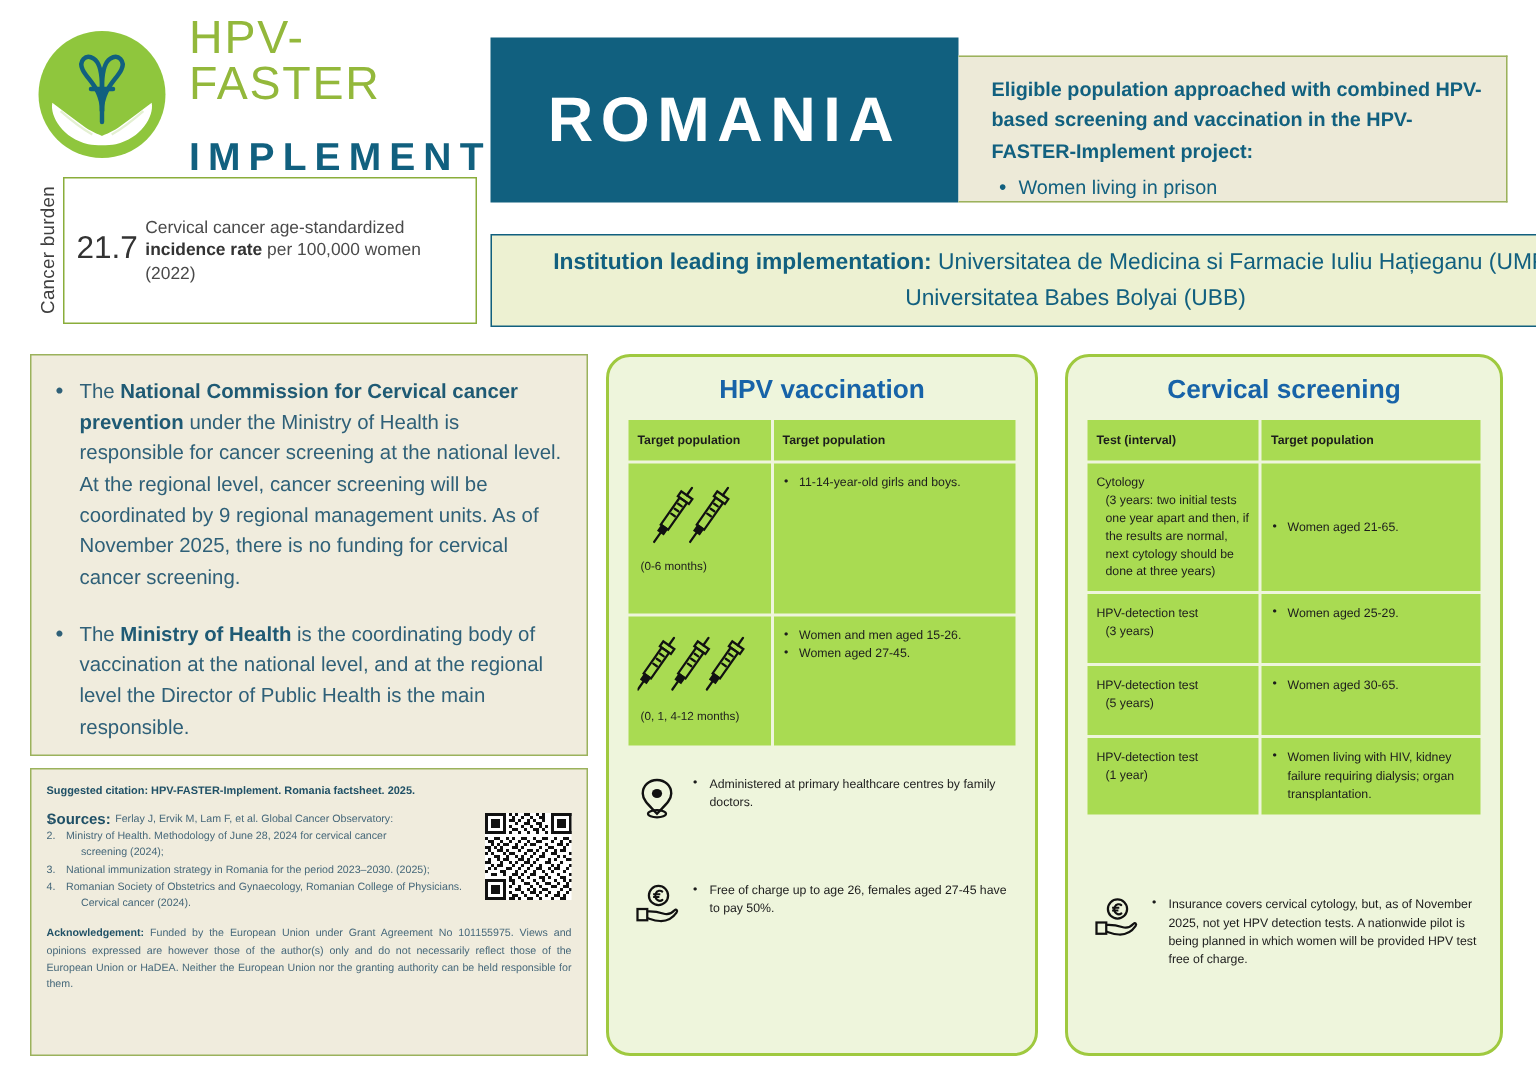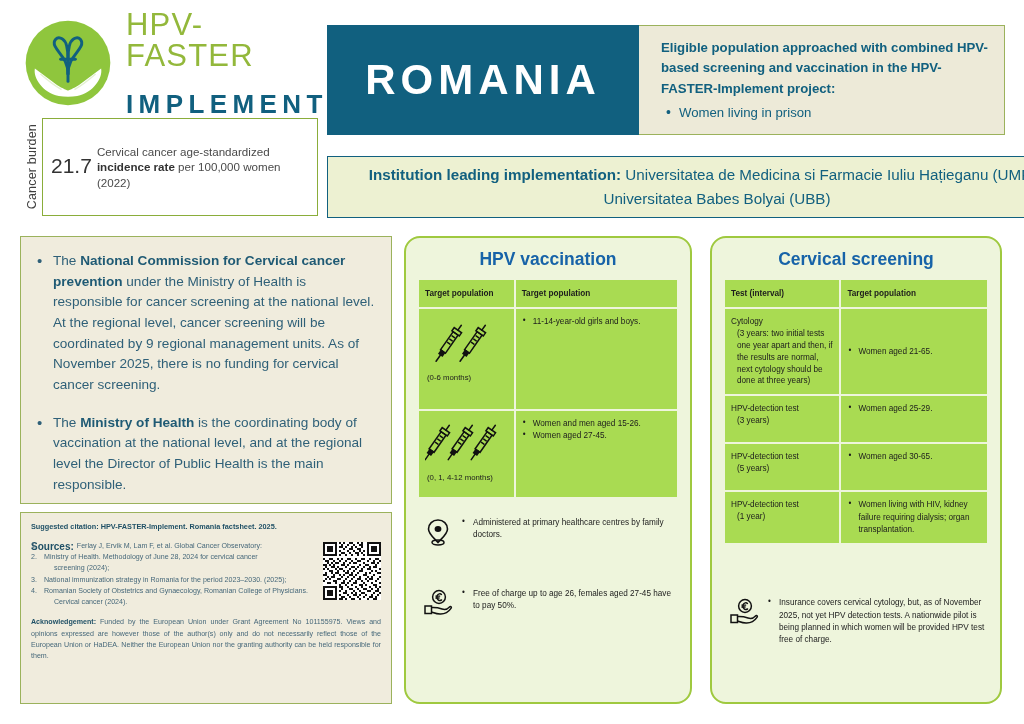--- a/index.html
+++ b/index.html
@@ -40,20 +40,21 @@
   
   .country-row { position:absolute; left:327px; top:25px; width:678px; height:110px; display:flex; }
   .country-box {
     width:312px; flex:0 0 312px; background:#11607f; color:#fff;
     display:flex; align-items:center; justify-content:center;
   }
   .country-name { font-size:42px; font-weight:700; letter-spacing:5px; }
   .eligible-box {
     flex:1; background:#edead8; border:1.4px solid #9bb25c; border-left:none;
     padding:12px 14px 8px 22px;
+    margin-top:12px;
   }
   .eligible-title { color:#11607f; font-weight:700; font-size:13.2px; line-height:1.55; }
   .eligible-list { list-style:none; margin-top:4px; }
   .eligible-list li { color:#12607f; font-size:13.2px; position:relative; padding-left:18px; line-height:1.5; }
   .eligible-list li::before { content:"•"; position:absolute; left:5px; top:-1px; font-size:14px; }
 
   
   .institution {
     position:absolute; left:327px; top:156px; width:780px; height:62px;
     background:#edf1d2; border:1.8px solid #11607f;

